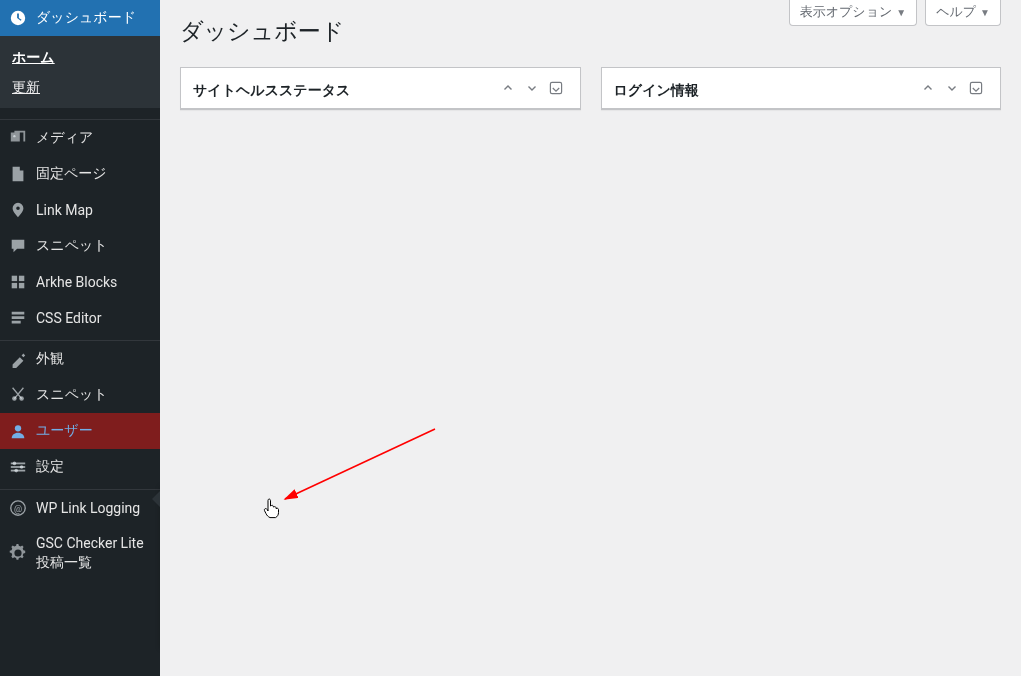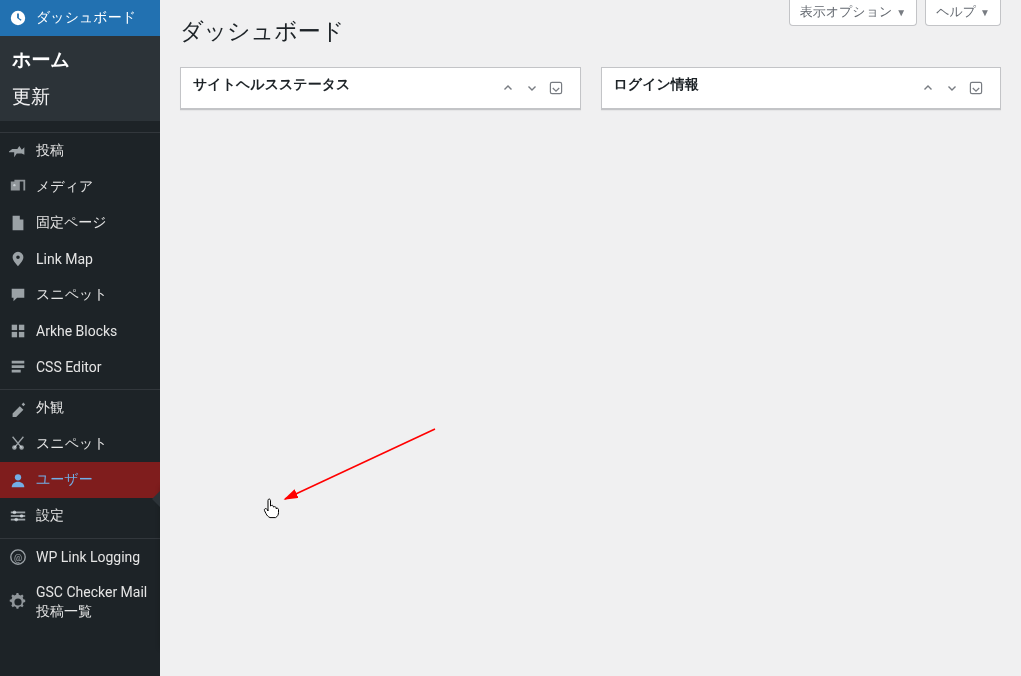--- a/index.html
+++ b/index.html
@@ -63,24 +63,25 @@
     border-top: 8px solid transparent;
     border-bottom: 8px solid transparent;
     border-right: 8px solid #f0f0f1;
   }
   .submenu {
     background: #2c3338;
     padding: 6px 0;
   }
   .submenu .sub-item {
     padding: 6px 12px 6px 12px;
-    font-size: 19px;
+    font-size: 14px;
     color: #f0f0f1;
     cursor: pointer;
     line-height: 1.3;
+    text-decoration: underline;
   }
   .submenu .sub-item.current { font-weight: 600; color: #fff; }
   .menu-separator { height: 5px; border-bottom: 1px solid #32373c; margin: 0; }
   .menu-separator.big { height: 12px; }
 
   
   .flyout {
     position: absolute;
     left: 160px;
     background: #2c3338;
@@ -153,21 +154,21 @@
     margin-top: 12px;
   }
   .widget {
     flex: 1;
     background: #fff;
     border: 1px solid #c3c4c7;
     box-shadow: 0 1px 1px rgba(0,0,0,.04);
   }
   .widget-header {
     display: flex;
-    align-items: flex-start;
+    align-items: flex-end;
     padding: 8px 12px;
     border-bottom: 1px solid #c3c4c7;
   }
   .widget-header .title {
     flex: 1;
     font-size: 14px;
     font-weight: 600;
     color: #1d2327;
   }
   .widget-header .ctrl {
@@ -210,28 +211,20 @@
     <span class="label">ダッシュボード</span>
     <span class="arrow-right"></span>
   </div>
   <div class="submenu">
     <div class="sub-item current">ホーム</div>
     <div class="sub-item">更新</div>
   </div>
 
   <div class="menu-separator big"></div>
 
-  <div class="menu-item">
-    <span class="icon">
-      <svg width="18" height="18" viewBox="0 0 20 20" fill="currentColor">
-          <path d="M12 2l6 6-3 1-4 4 1 5-4-4-5 5 1-6 4-4-1-4 5 1 0-4z" transform="rotate(45 10 10)"></path>
-        </svg>
-    </span>
-    <span class="label">投稿</span>
-  </div>
 
   <div class="menu-item">
     <span class="icon">
       <svg width="18" height="18" viewBox="0 0 20 20" fill="currentColor">
           <path d="M2 4h10v10H2z M6 2h12v12h-2V4H6z" opacity=".9"></path>
           <circle cx="6" cy="8" r="1.3"></circle>
         </svg>
     </span>
     <span class="label">メディア</span>
   </div>
@@ -343,21 +336,21 @@
     </span>
     <span class="label">WP Link Logging</span>
   </div>
 
   <div class="menu-item">
     <span class="icon">
       <svg width="18" height="18" viewBox="0 0 20 20" fill="currentColor">
           <path d="M10 6a4 4 0 100 8 4 4 0 000-8zm8 4l-2 .5-.8 2 1 1.8-1.5 1.5-1.8-1-2 .8-.5 2h-2l-.5-2-2-.8-1.8 1L2.6 14l1-1.8L2.8 10l-2-.5v-2l2-.5.8-2-1-1.8L4.1 1.7l1.8 1 2-.8.5-2h2l.5 2 2 .8 1.8-1 1.5 1.5-1 1.8.8 2 2 .5z" opacity=".9"></path>
         </svg>
     </span>
-    <span class="label multi-line">GSC Checker Mail 投稿一覧</span>
+    <span class="label multi-line">GSC Checker Lite 投稿一覧</span>
   </div>
 </div>
 
 <div class="flyout" style="top:483px;">
   <span class="flyout-arrow" style="top:8px;"></span>
   <div class="fly-item hot">ユーザー一覧</div>
   <div class="fly-item">新規ユーザーを追加</div>
   <div class="fly-item">プロフィール</div>
   <div class="fly-item">Username Updater</div>
   <div class="fly-item">ログインログ</div>

